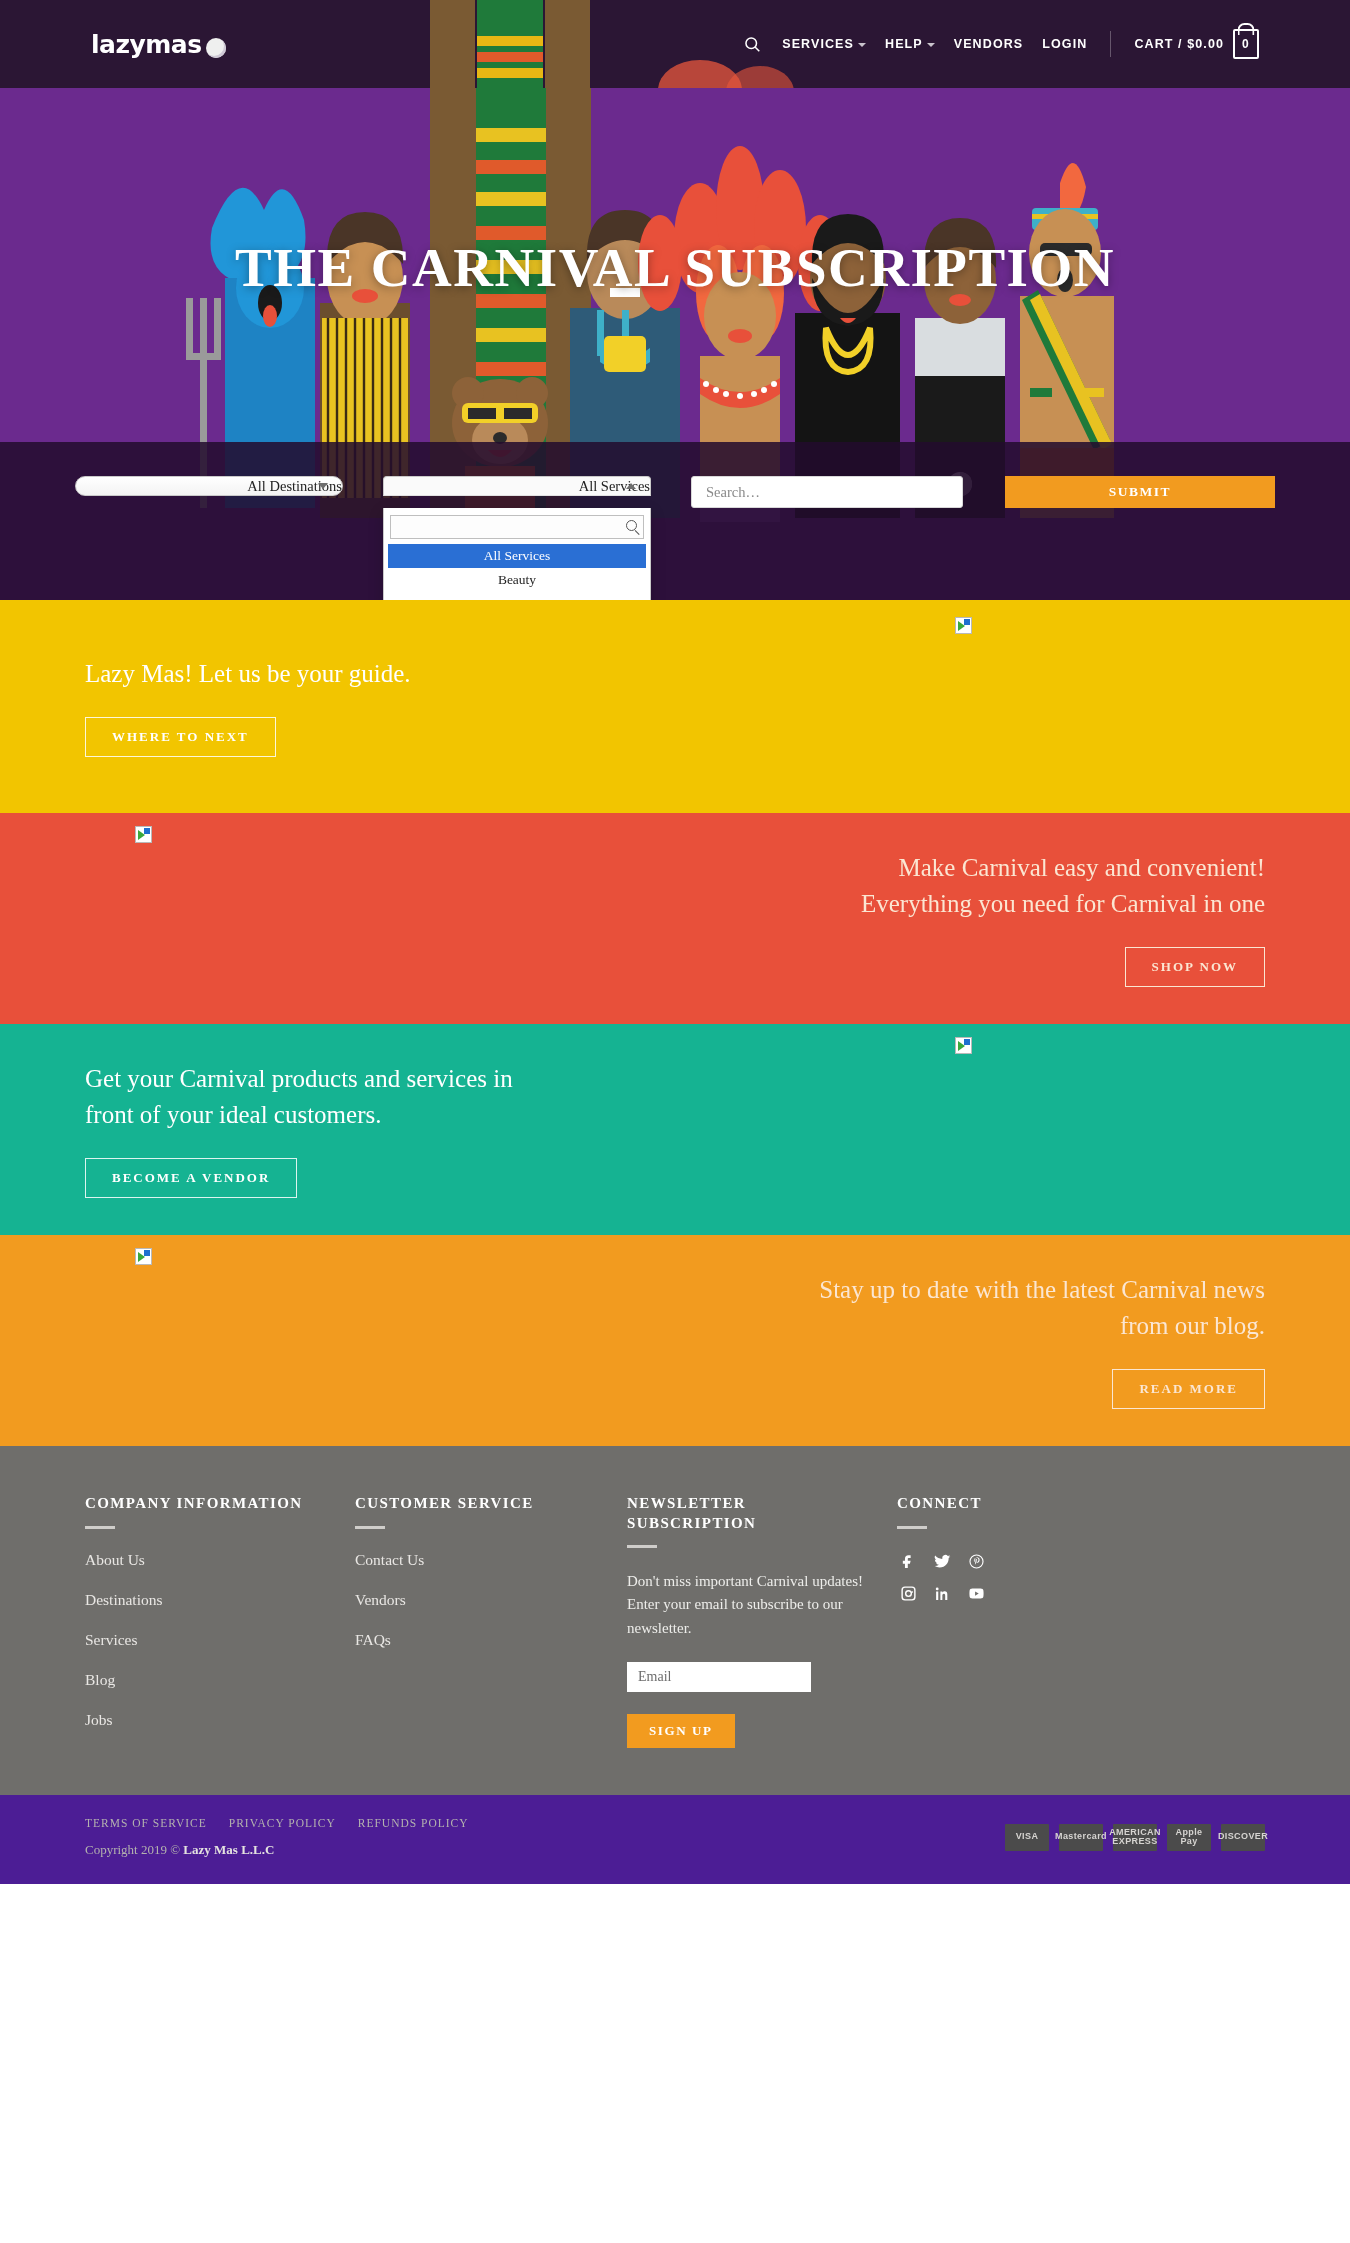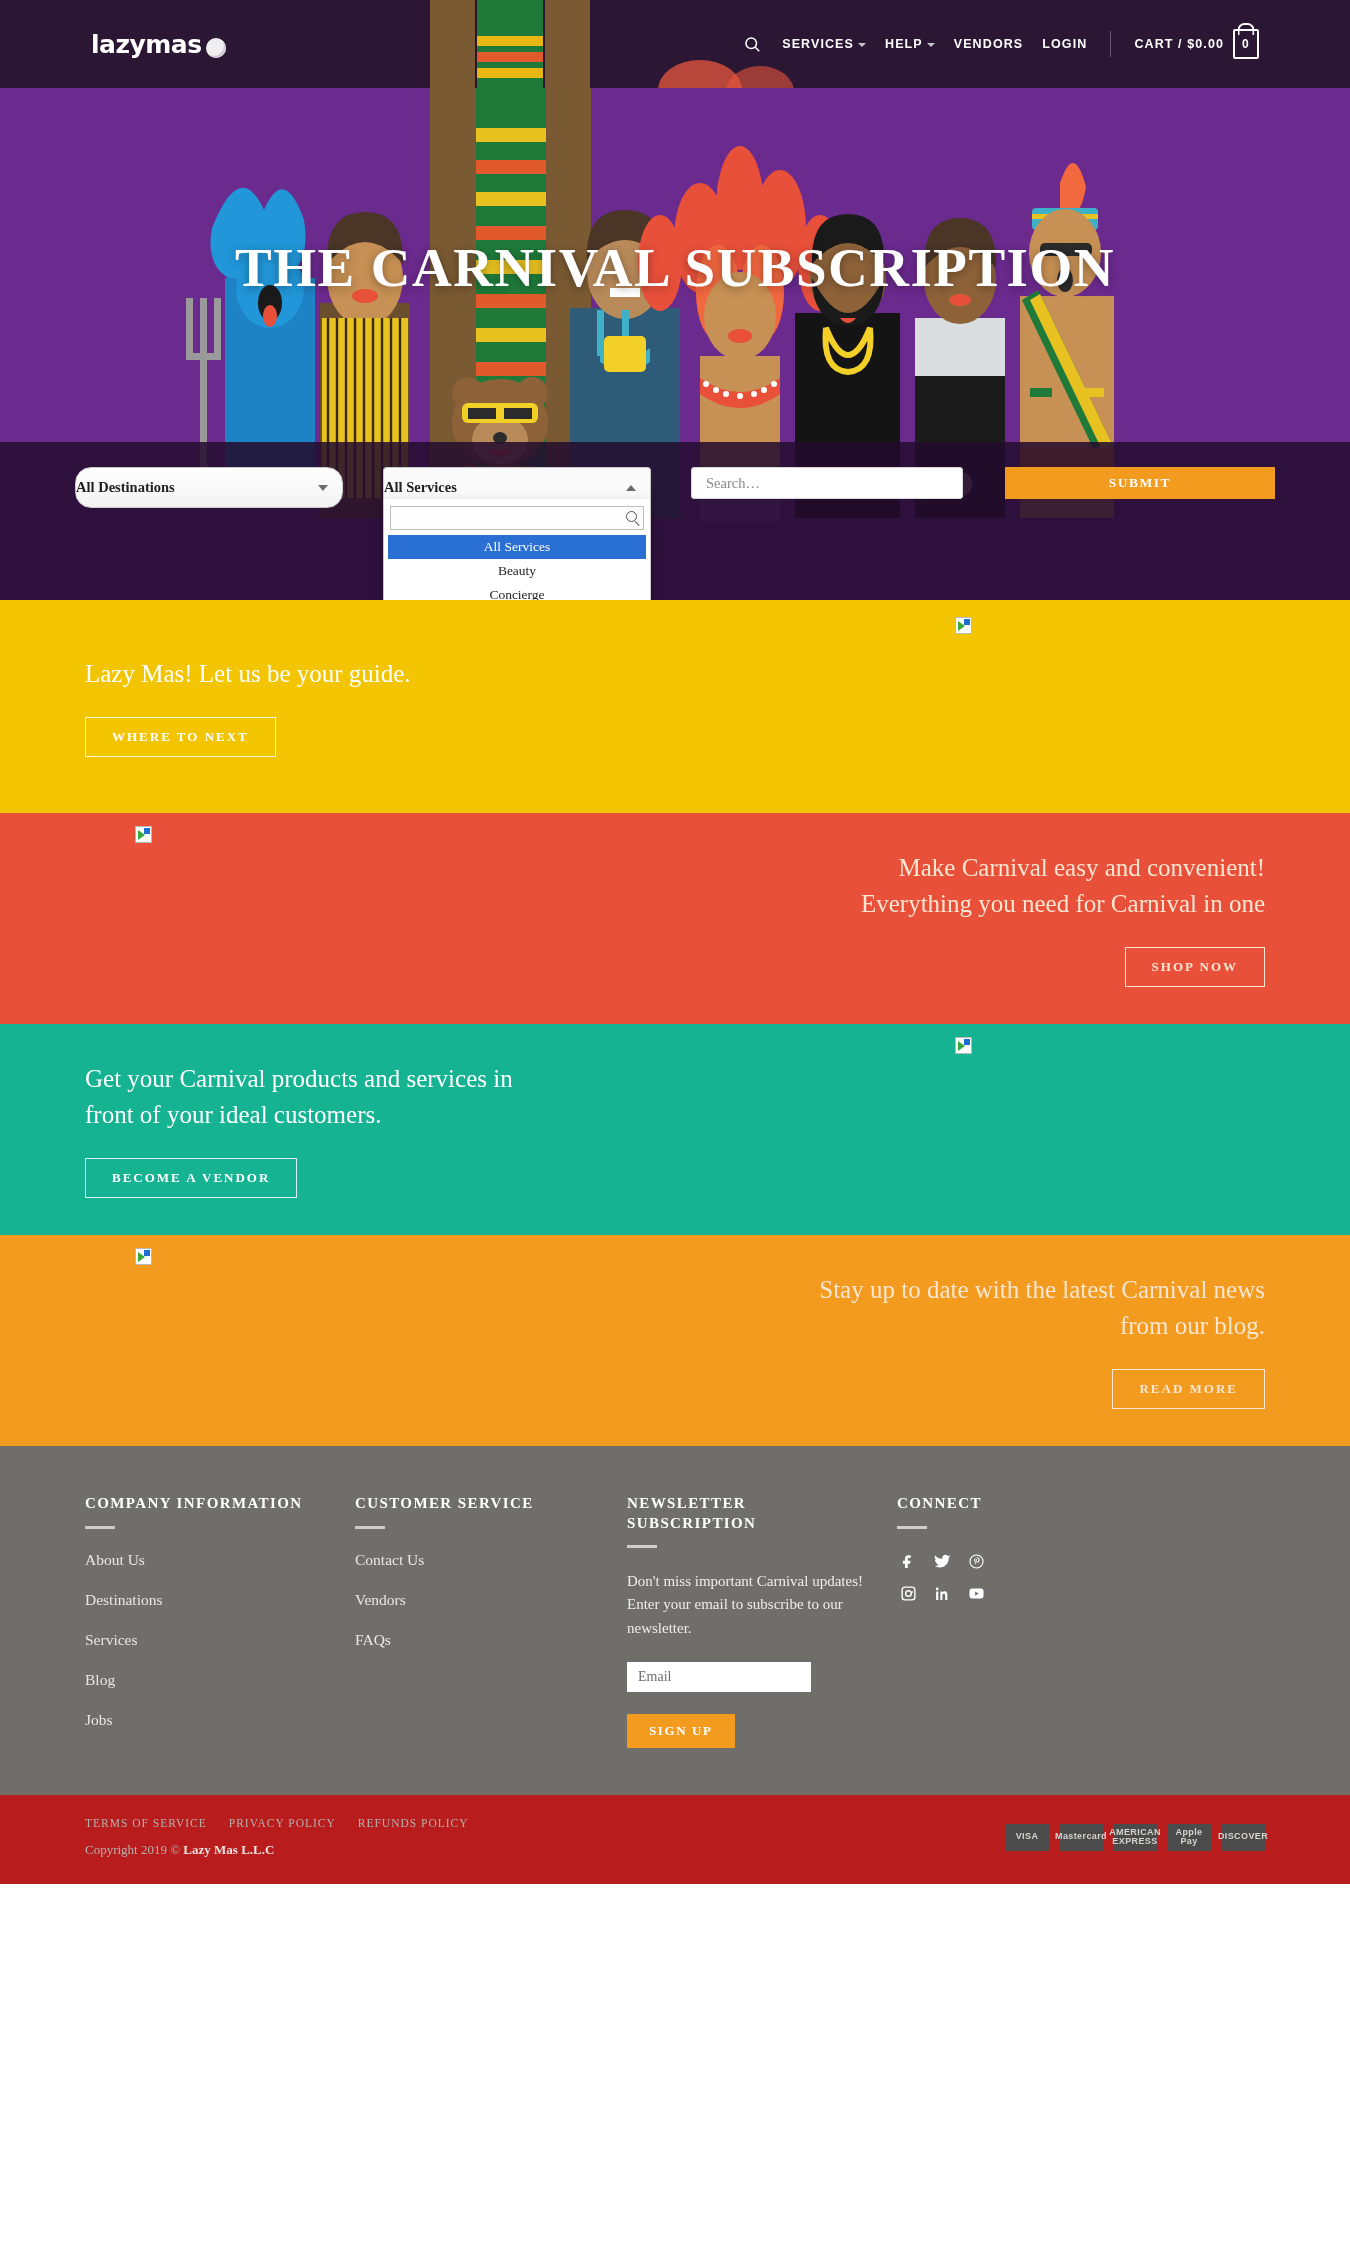--- a/index.html
+++ b/index.html
@@ -103,28 +103,27 @@
     width: 1200px;
     display: flex; align-items: flex-start; gap: 40px;
   }
   .sb-field { position: relative; }
   .sb-dest { width: 268px; }
   .sb-serv { width: 268px; }
   .sb-free { width: 272px; }
   .sb-submit { width: 270px; margin-left: auto; }
 
   .select-box {
-    height: 41px;
+    height: 20px;
     background: linear-gradient(#ffffff, #f3f3f3);
     border: 1px solid #c9c9c9;
     border-radius: 16px;
-    display: flex; align-items: center; justify-content: flex-start;
+    display: flex; align-items: center; justify-content: flex-end;
     font-size: 14.5px; color: #222;
     position: relative;
-    font-weight: bold;
   }
   .select-box.open {
     border-radius: 4px 4px 0 0;
     background: #fafafa;
     border-bottom-color: #e2e2e2;
   }
   .sel-caret {
     position: absolute; right: 14px; top: 50%; transform: translateY(-50%);
     width: 0; height: 0;
     border-left: 5px solid transparent; border-right: 5px solid transparent;
@@ -262,21 +261,21 @@
     display: grid; grid-template-columns: repeat(3, 34px);
     gap: 10px 0; margin-top: 4px;
   }
   .social-ic {
     width: 22px; height: 22px; color: #fff;
     display: flex; align-items: center; justify-content: center;
   }
   .social-ic svg { width: 17px; height: 17px; fill: #fff; }
 
   
-  .bottombar { background: #b91c1c; padding: 22px 12px 26px; }
+  .bottombar { background: #4c1d95; padding: 22px 12px 26px; }
   .bottombar-inner {
     width: 1180px; margin: 0 auto;
     display: flex; align-items: center; justify-content: space-between;
   }
   .legal-links { display: flex; gap: 22px; margin-bottom: 13px; }
   .legal-links a {
     color: #b4b2af; text-decoration: none;
     font-size: 11.5px; letter-spacing: 1px;
   }
   .copy { color: #b4b2af; font-size: 13px; }

